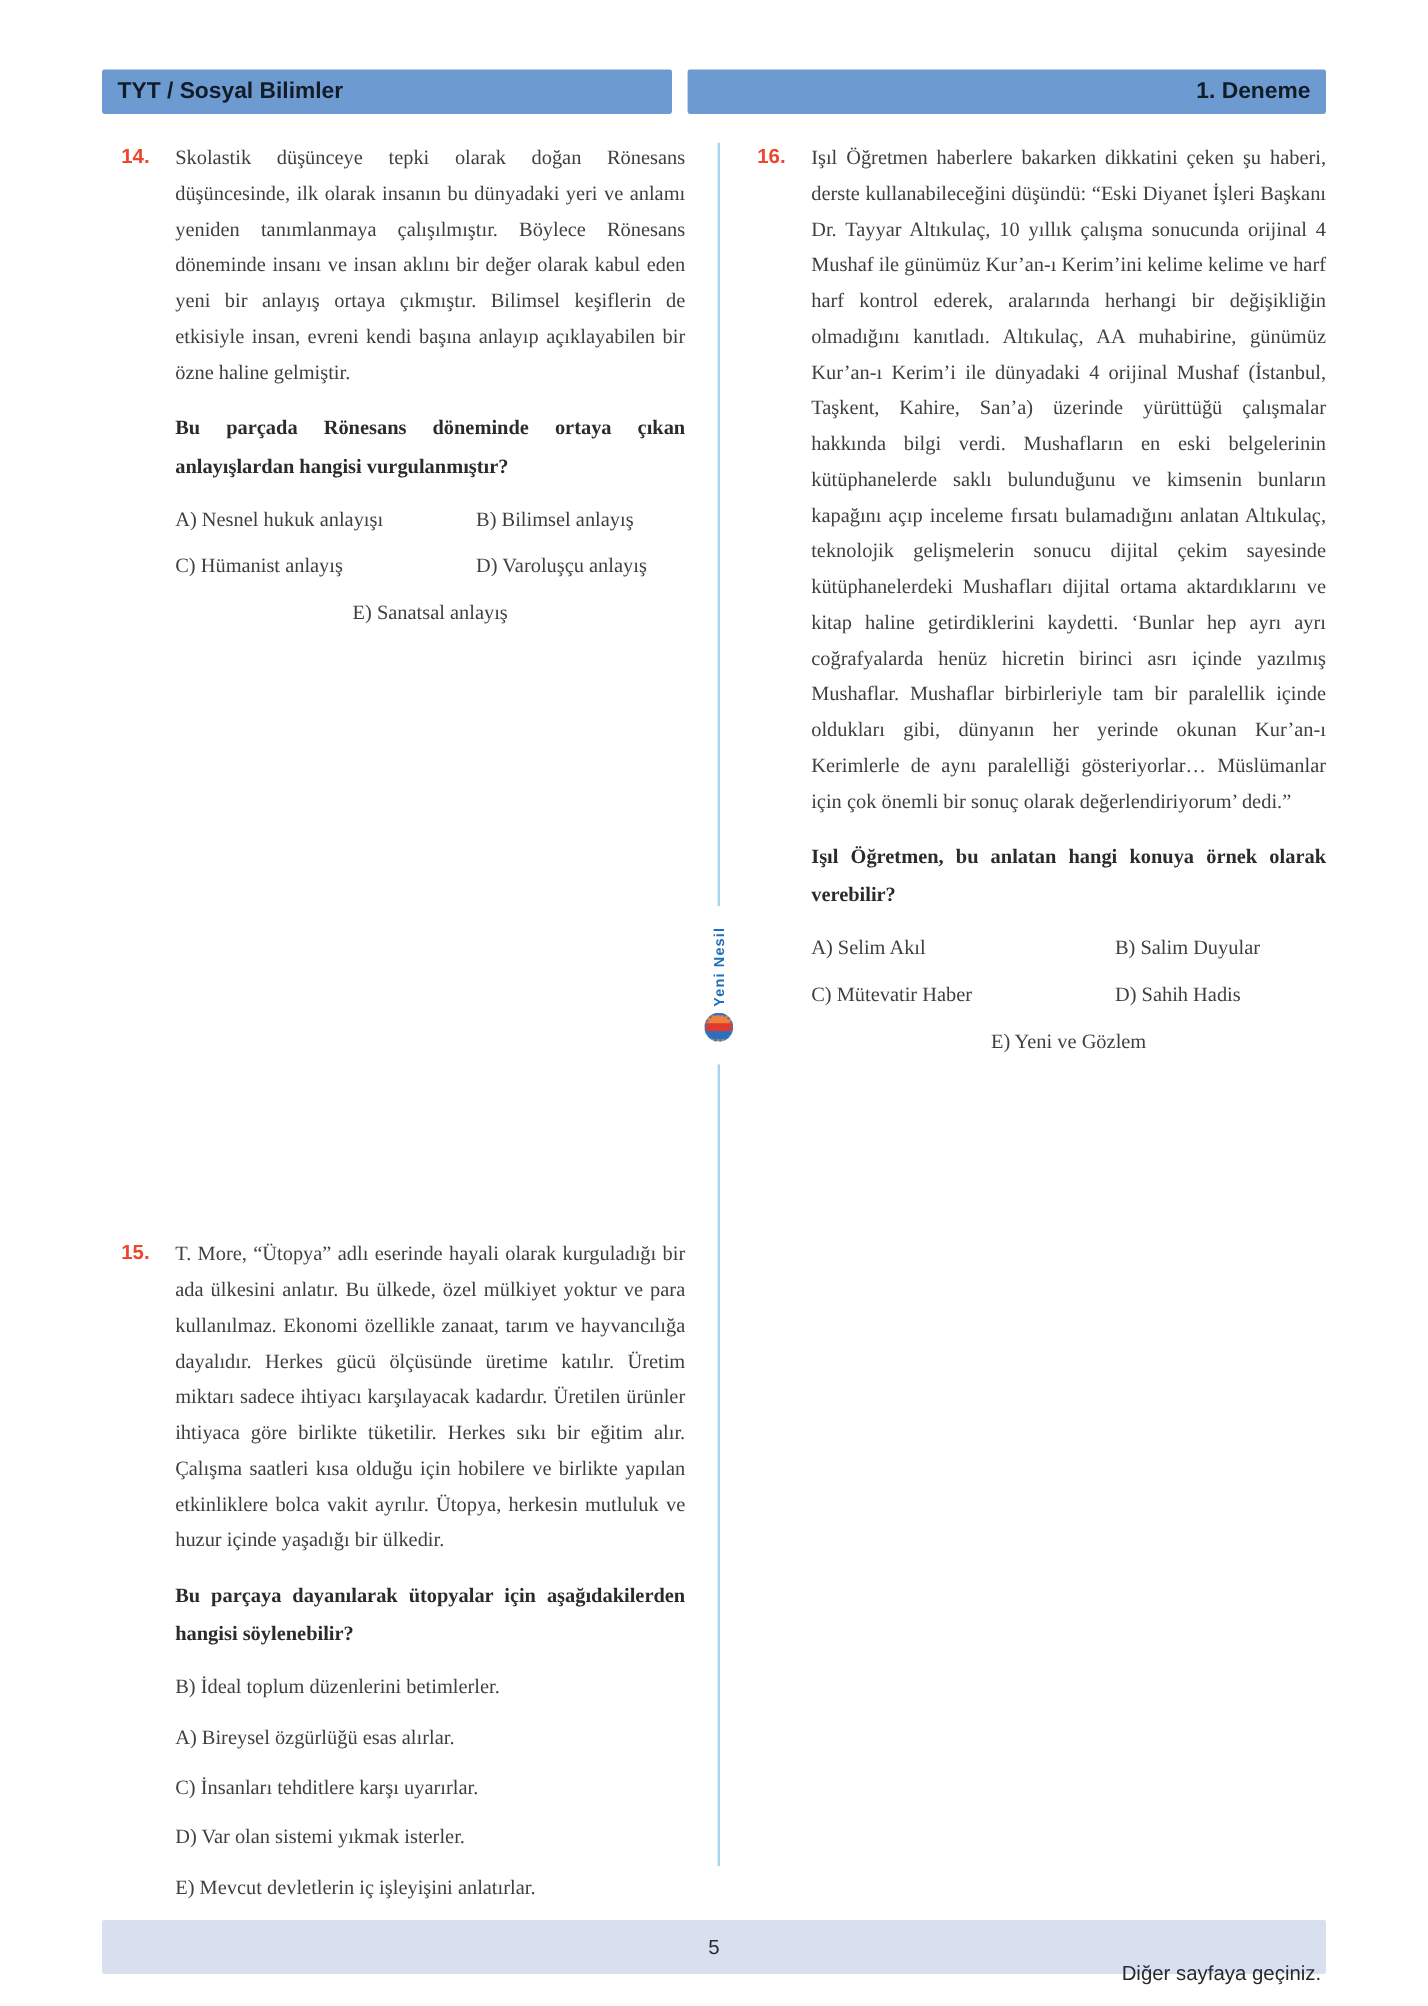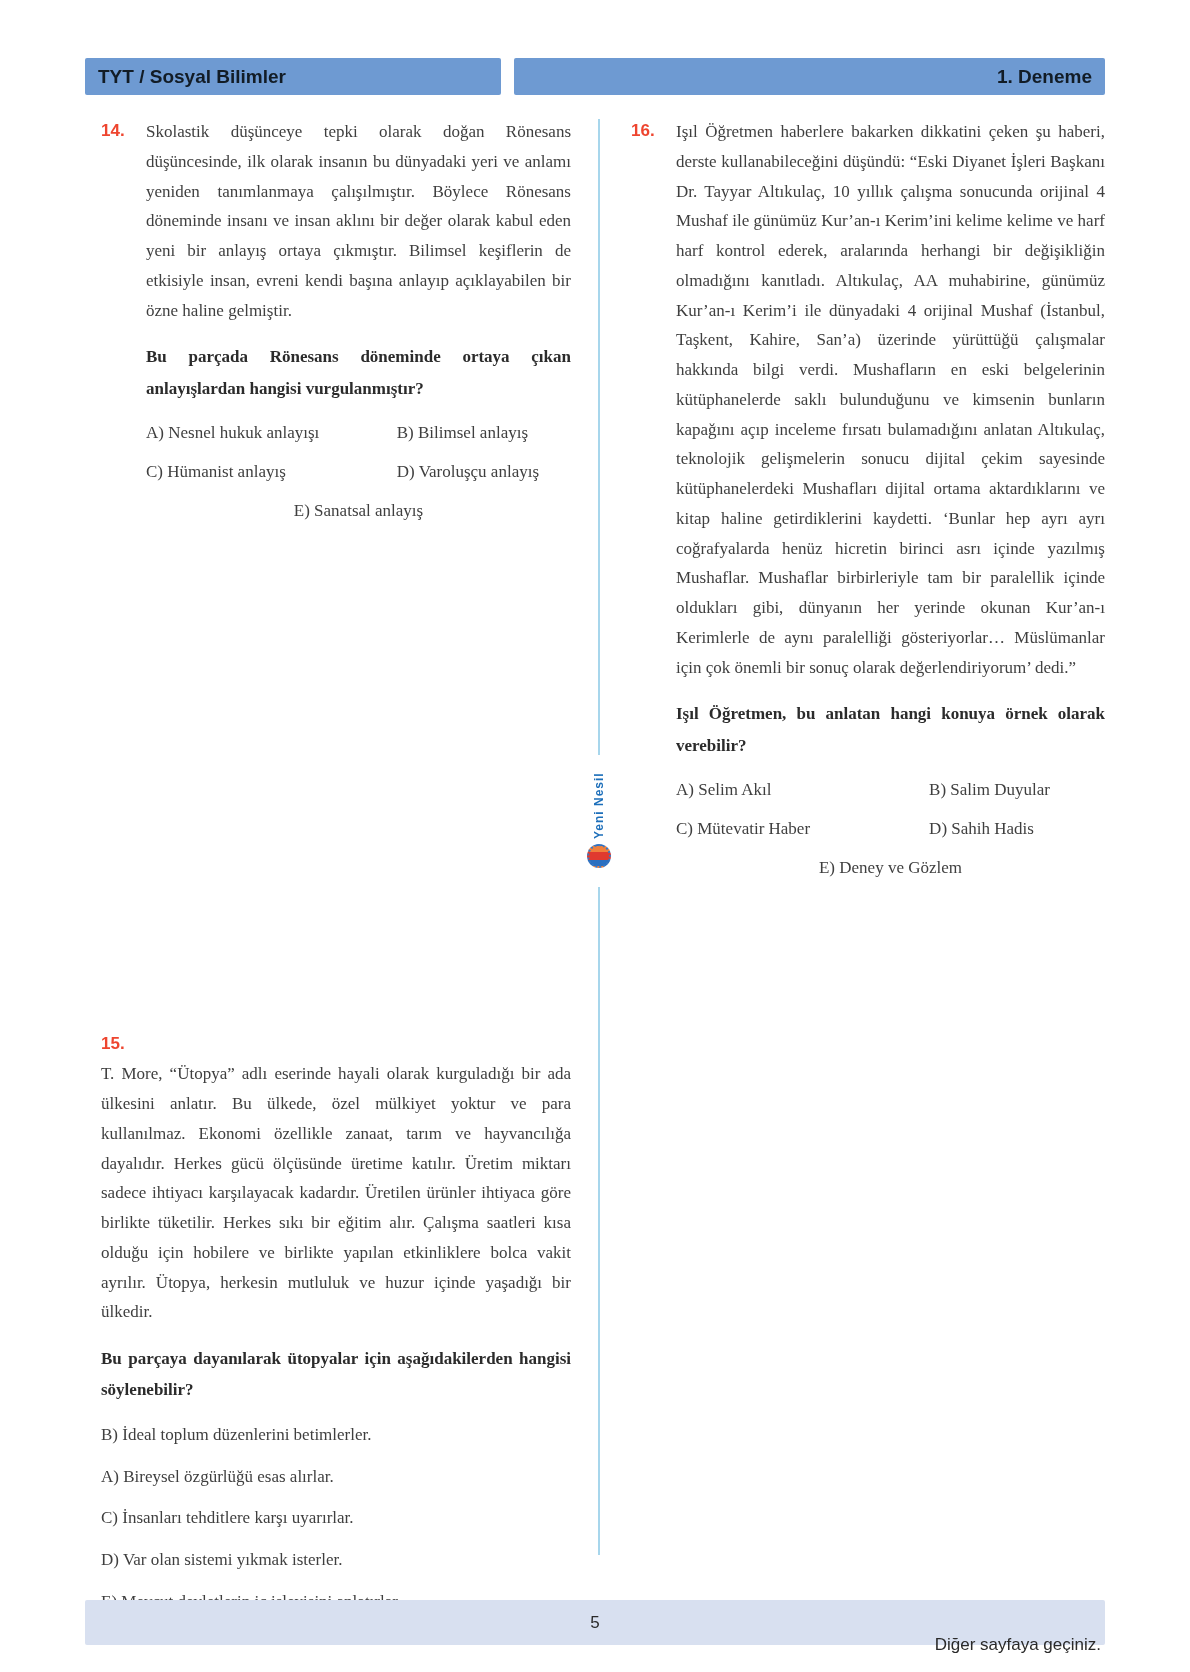--- a/index.html
+++ b/index.html
@@ -15,21 +15,21 @@
   .page { position:relative; width:1190px; height:1672px; padding:58px 85px 0 85px; }
 
   
   .page-header { display:flex; gap:13px; height:37px; }
   .hdr-bar {
     background:#6e9ad2; color:#121c26;
     font-weight:bold; font-size:19px;
     display:flex; align-items:center;
     border-radius:2px;
   }
-  .hdr-left  { width:416px; padding-left:13px; }
+  .hdr-left  { width:475px; padding-left:13px; }
   .hdr-right { flex:1; justify-content:flex-end; padding-right:13px;text-align:center; }
 
   
   .columns { position:relative; display:flex; margin-top:22px; min-height:1445px;margin-left:16px; }
   .col-left  { width:470px; }
   .col-right { flex:1; margin-left:60px; }
 
   .divider-seg { position:absolute; left:497px; width:2px; background:#a7d6ec; }
   .seg-top    { top:2px;  height:636px; }
   .seg-bottom { top:770px; height:668px; }
@@ -44,21 +44,21 @@
     height:86px; line-height:1;
   }
   .brand-emblem {
     width:24px; height:24px; border-radius:50%;
     border:2px dotted #3a77c2;
     background:linear-gradient(#f0803c 0 32%, #e03a2f 32% 68%, #2a6fc0 68% 100%);
   }
 
   
   .question { display:flex; }
-  .q15 { margin-top:505px;flex-direction:column; }
+  .q15 { margin-top:505px; }
   .q-num {
     width:45px; flex-shrink:0;
     color:#ee452f; font-weight:bold; font-size:17px; line-height:1.7;
   }
   .q-body { flex:1; font-size:17px;font-family:Liberation Serif, serif; }
   .q-passage { text-align:justify; line-height:1.75; color:#3f3f3f; }
   .q-prompt  { margin-top:16px; font-weight:bold; color:#2b2b2b; line-height:1.85; text-align:justify; }
 
   .opt-grid {
     margin-top:14px;
@@ -143,21 +143,21 @@
         <span class="q-num">16.</span>
         <div class="q-body">
           <p class="q-passage">Işıl Öğretmen haberlere bakarken dikkatini çeken şu haberi, derste kullanabileceğini düşündü: “Eski Diyanet İşleri Başkanı Dr. Tayyar Altıkulaç, 10 yıllık çalışma sonucunda orijinal 4 Mushaf ile günümüz Kur’an-ı Kerim’ini kelime kelime ve harf harf kontrol ederek, aralarında herhangi bir değişikliğin olmadığını kanıtladı. Altıkulaç, AA muhabirine, günümüz Kur’an-ı Kerim’i ile dünyadaki 4 orijinal Mushaf (İstanbul, Taşkent, Kahire, San’a) üzerinde yürüttüğü çalışmalar hakkında bilgi verdi. Mushafların en eski belgelerinin kütüphanelerde saklı bulunduğunu ve kimsenin bunların kapağını açıp inceleme fırsatı bulamadığını anlatan Altıkulaç, teknolojik gelişmelerin sonucu dijital çekim sayesinde kütüphanelerdeki Mushafları dijital ortama aktardıklarını ve kitap haline getirdiklerini kaydetti. ‘Bunlar hep ayrı ayrı coğrafyalarda henüz hicretin birinci asrı içinde yazılmış Mushaflar. Mushaflar birbirleriyle tam bir paralellik içinde oldukları gibi, dünyanın her yerinde okunan Kur’an-ı Kerimlerle de aynı paralelliği gösteriyorlar… Müslümanlar için çok önemli bir sonuç olarak değerlendiriyorum’ dedi.”</p>
           <p class="q-prompt">Işıl Öğretmen, bu anlatan hangi konuya örnek olarak verebilir?</p>
           <div class="opt-grid">
             <span>A) Selim Akıl</span>
             <span>B) Salim Duyular</span>
             <span>C) Mütevatir Haber</span>
             <span>D) Sahih Hadis</span>
           </div>
-          <div class="opt-center">E) Deney ve Gözlem</div>
+          <div class="opt-center">E) Yeni ve Gözlem</div>
         </div>
       </article>
 
     </section>
 
   </main>
 
   <footer class="page-footer">
     <span class="pg-num">5</span>
     <span class="pg-note">Diğer sayfaya geçiniz.</span>

